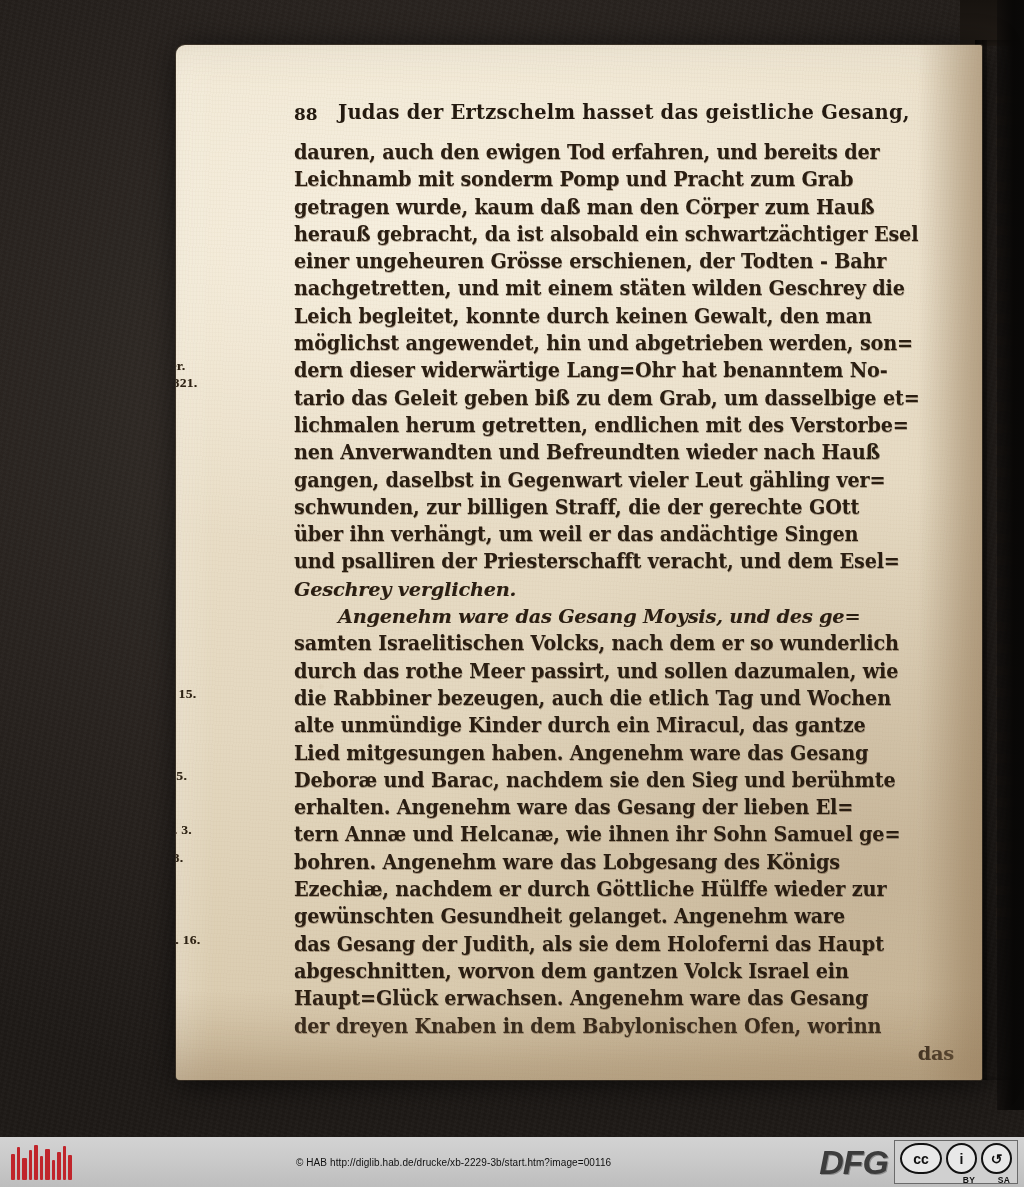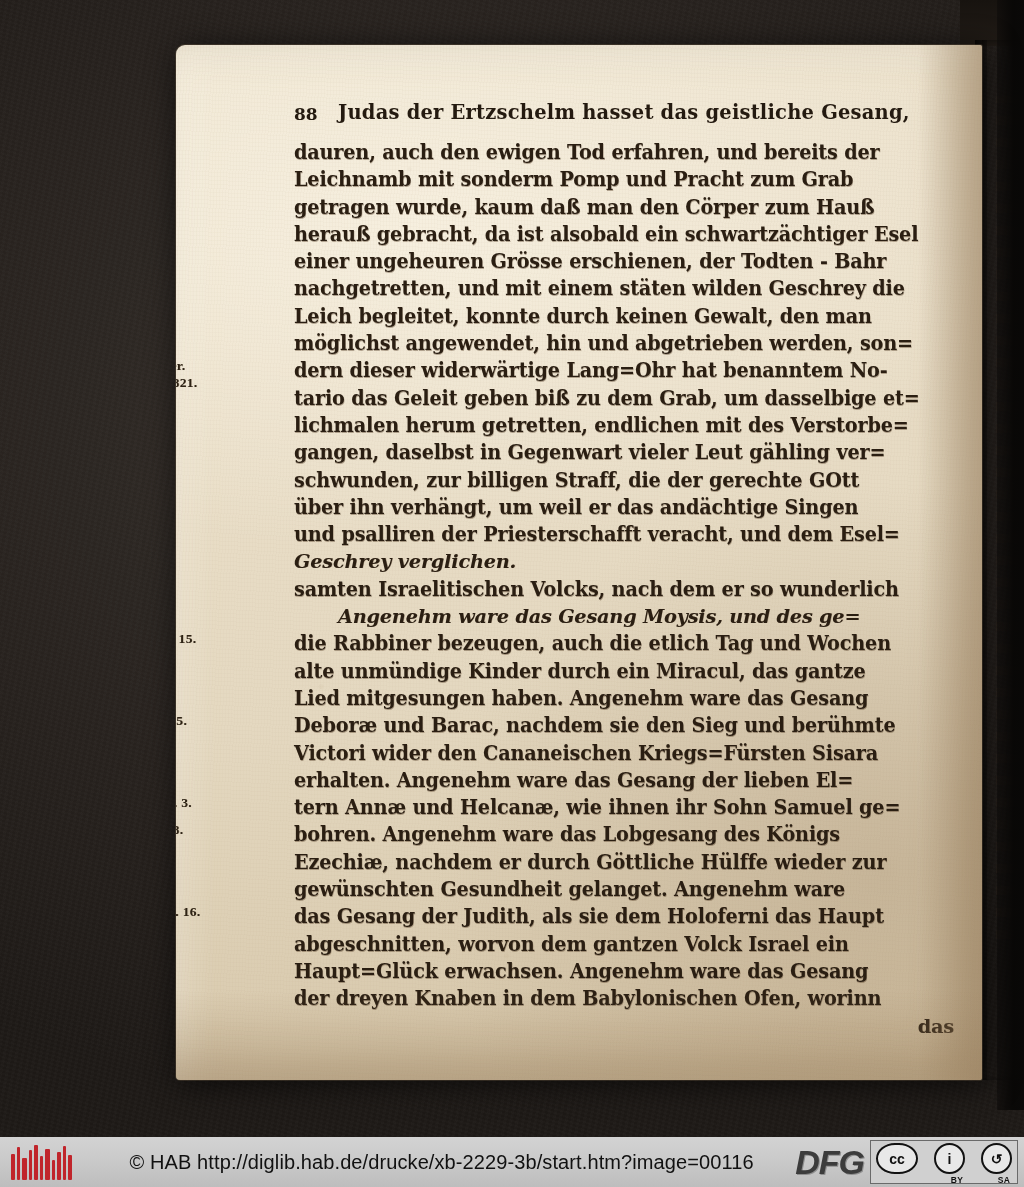--- a/index.html
+++ b/index.html
@@ -241,21 +241,21 @@
   .hab-bar {
     position: absolute;
     background: #c0252b;
     bottom: 7px;
     border-radius: 1px;
   }
   .footer-credit {
     flex: 1;
     text-align: center;
     font-family: "Liberation Sans", sans-serif;
-    font-size: 20px;
+    font-size: 10px;
     color: #111;
     letter-spacing: 0.1px;
     white-space: nowrap;
   }
   .dfg-logo {
     font-family: "Liberation Sans", sans-serif;
     font-weight: bold;
     font-style: italic;
     font-size: 34px;
     color: #3c3c3c;
@@ -266,21 +266,21 @@
   }
   .cc-block {
     flex: none;
     display: flex;
     align-items: flex-start;
     background: #d0d0d0;
     border: 1px solid #6a6a6a;
     height: 40px;
     padding: 2px 5px 0 5px;
     margin-right: 6px;
-    gap: 16px;
+    gap: 4px;
   }
   .cc-badge { display: flex; flex-direction: column; align-items: center; }
   .cc-circle {
     width: 27px; height: 27px;
     border-radius: 50%;
     border: 2.5px solid #111;
     background: #e8e8e8;
     display: flex; align-items: center; justify-content: center;
     font-family: "Liberation Sans", sans-serif;
     font-weight: bold;
@@ -358,37 +358,43 @@
           <span class="ger">dern dieser widerwärtige Lang=Ohr hat benanntem No-</span>
         </div>
 
         <div class="line just">
             <span class="ger">tario das Geleit geben biß zu dem Grab, um dasselbige et=</span>
           </div>
         <div class="line just">
             <span class="ger">lichmalen herum getretten, endlichen mit des Verstorbe=</span>
           </div>
         <div class="line just">
+            <span class="ger">nen Anverwandten und Befreundten wieder nach Hauß</span>
+          </div>
+        <div class="line just">
             <span class="ger">gangen, daselbst in Gegenwart vieler Leut gähling ver=</span>
           </div>
         <div class="line just">
             <span class="ger">schwunden, zur billigen Straff, die der gerechte GOtt</span>
           </div>
         <div class="line just">
             <span class="ger">über ihn verhängt, um weil er das andächtige Singen</span>
           </div>
         <div class="line just">
             <span class="ger">und psalliren der Priesterschafft veracht, und dem Esel=</span>
           </div>
         <div class="line just nostretch"><span class="ger">Geschrey verglichen.</span></div>
 
+        <div class="line just nostretch indent"><span class="ger">Angenehm ware das Gesang Moysis, und des ge=</span></div>
         <div class="line just">
             <span class="ger">samten Israelitischen Volcks, nach dem er so wunderlich</span>
           </div>
-        <div class="line just nostretch indent"><span class="ger">Angenehm ware das Gesang Moysis, und des ge=</span></div>
+        <div class="line just">
+            <span class="ger">durch das rothe Meer passirt, und sollen dazumalen, wie</span>
+          </div>
 
         <div class="line just">
           <div class="margin-note">
             <div>Exodi. 15.</div>
           </div>
           <span class="ger">die Rabbiner bezeugen, auch die etlich Tag und Wochen</span>
         </div>
 
         <div class="line just">
             <span class="ger">alte unmündige Kinder durch ein Miracul, das gantze</span>
@@ -397,23 +403,20 @@
             <span class="ger">Lied mitgesungen haben.  Angenehm ware das Gesang</span>
           </div>
 
         <div class="line just">
           <div class="margin-note">
             <div>Judic. 5.</div>
           </div>
           <span class="ger">Deboræ und Barac, nachdem sie den Sieg und berühmte</span>
         </div>
 
-        <div class="line just">
-            <span class="ger">Victori wider den Cananeischen Kriegs=Fürsten Sisara</span>
-          </div>
         <div class="line just">
             <span class="ger">erhalten.  Angenehm ware das Gesang der lieben El=</span>
           </div>
 
         <div class="line just">
           <div class="margin-note">
             <div>1. Reg. 3.</div>
           </div>
           <span class="ger">tern Annæ und Helcanæ, wie ihnen ihr Sohn Samuel ge=</span>
         </div>

